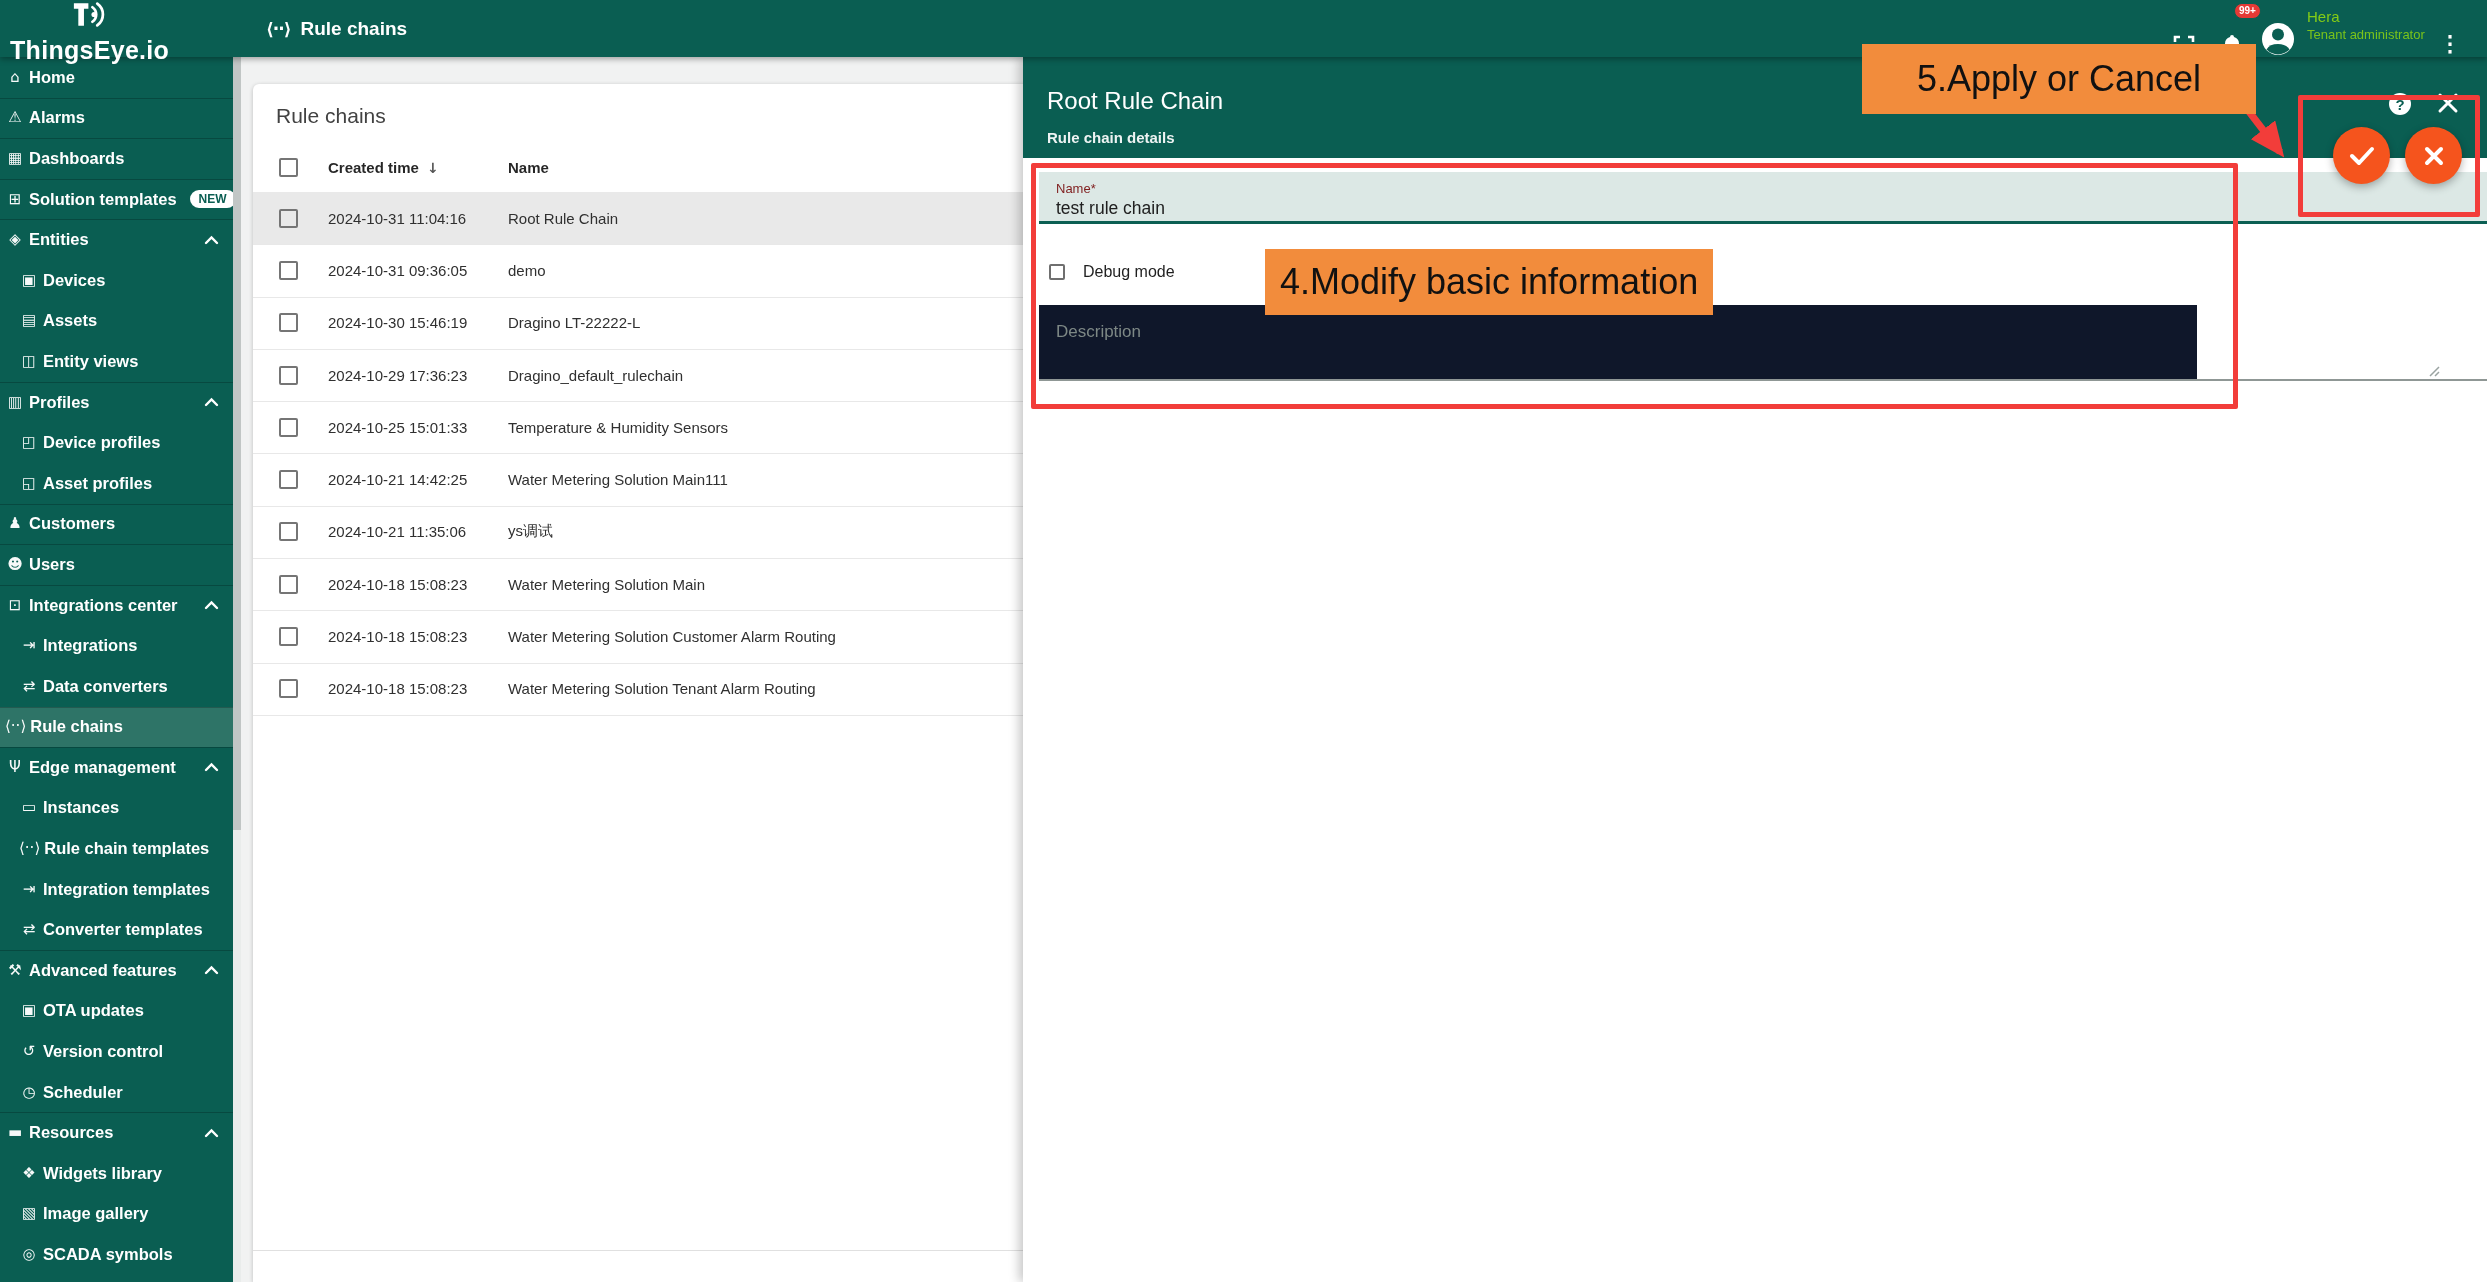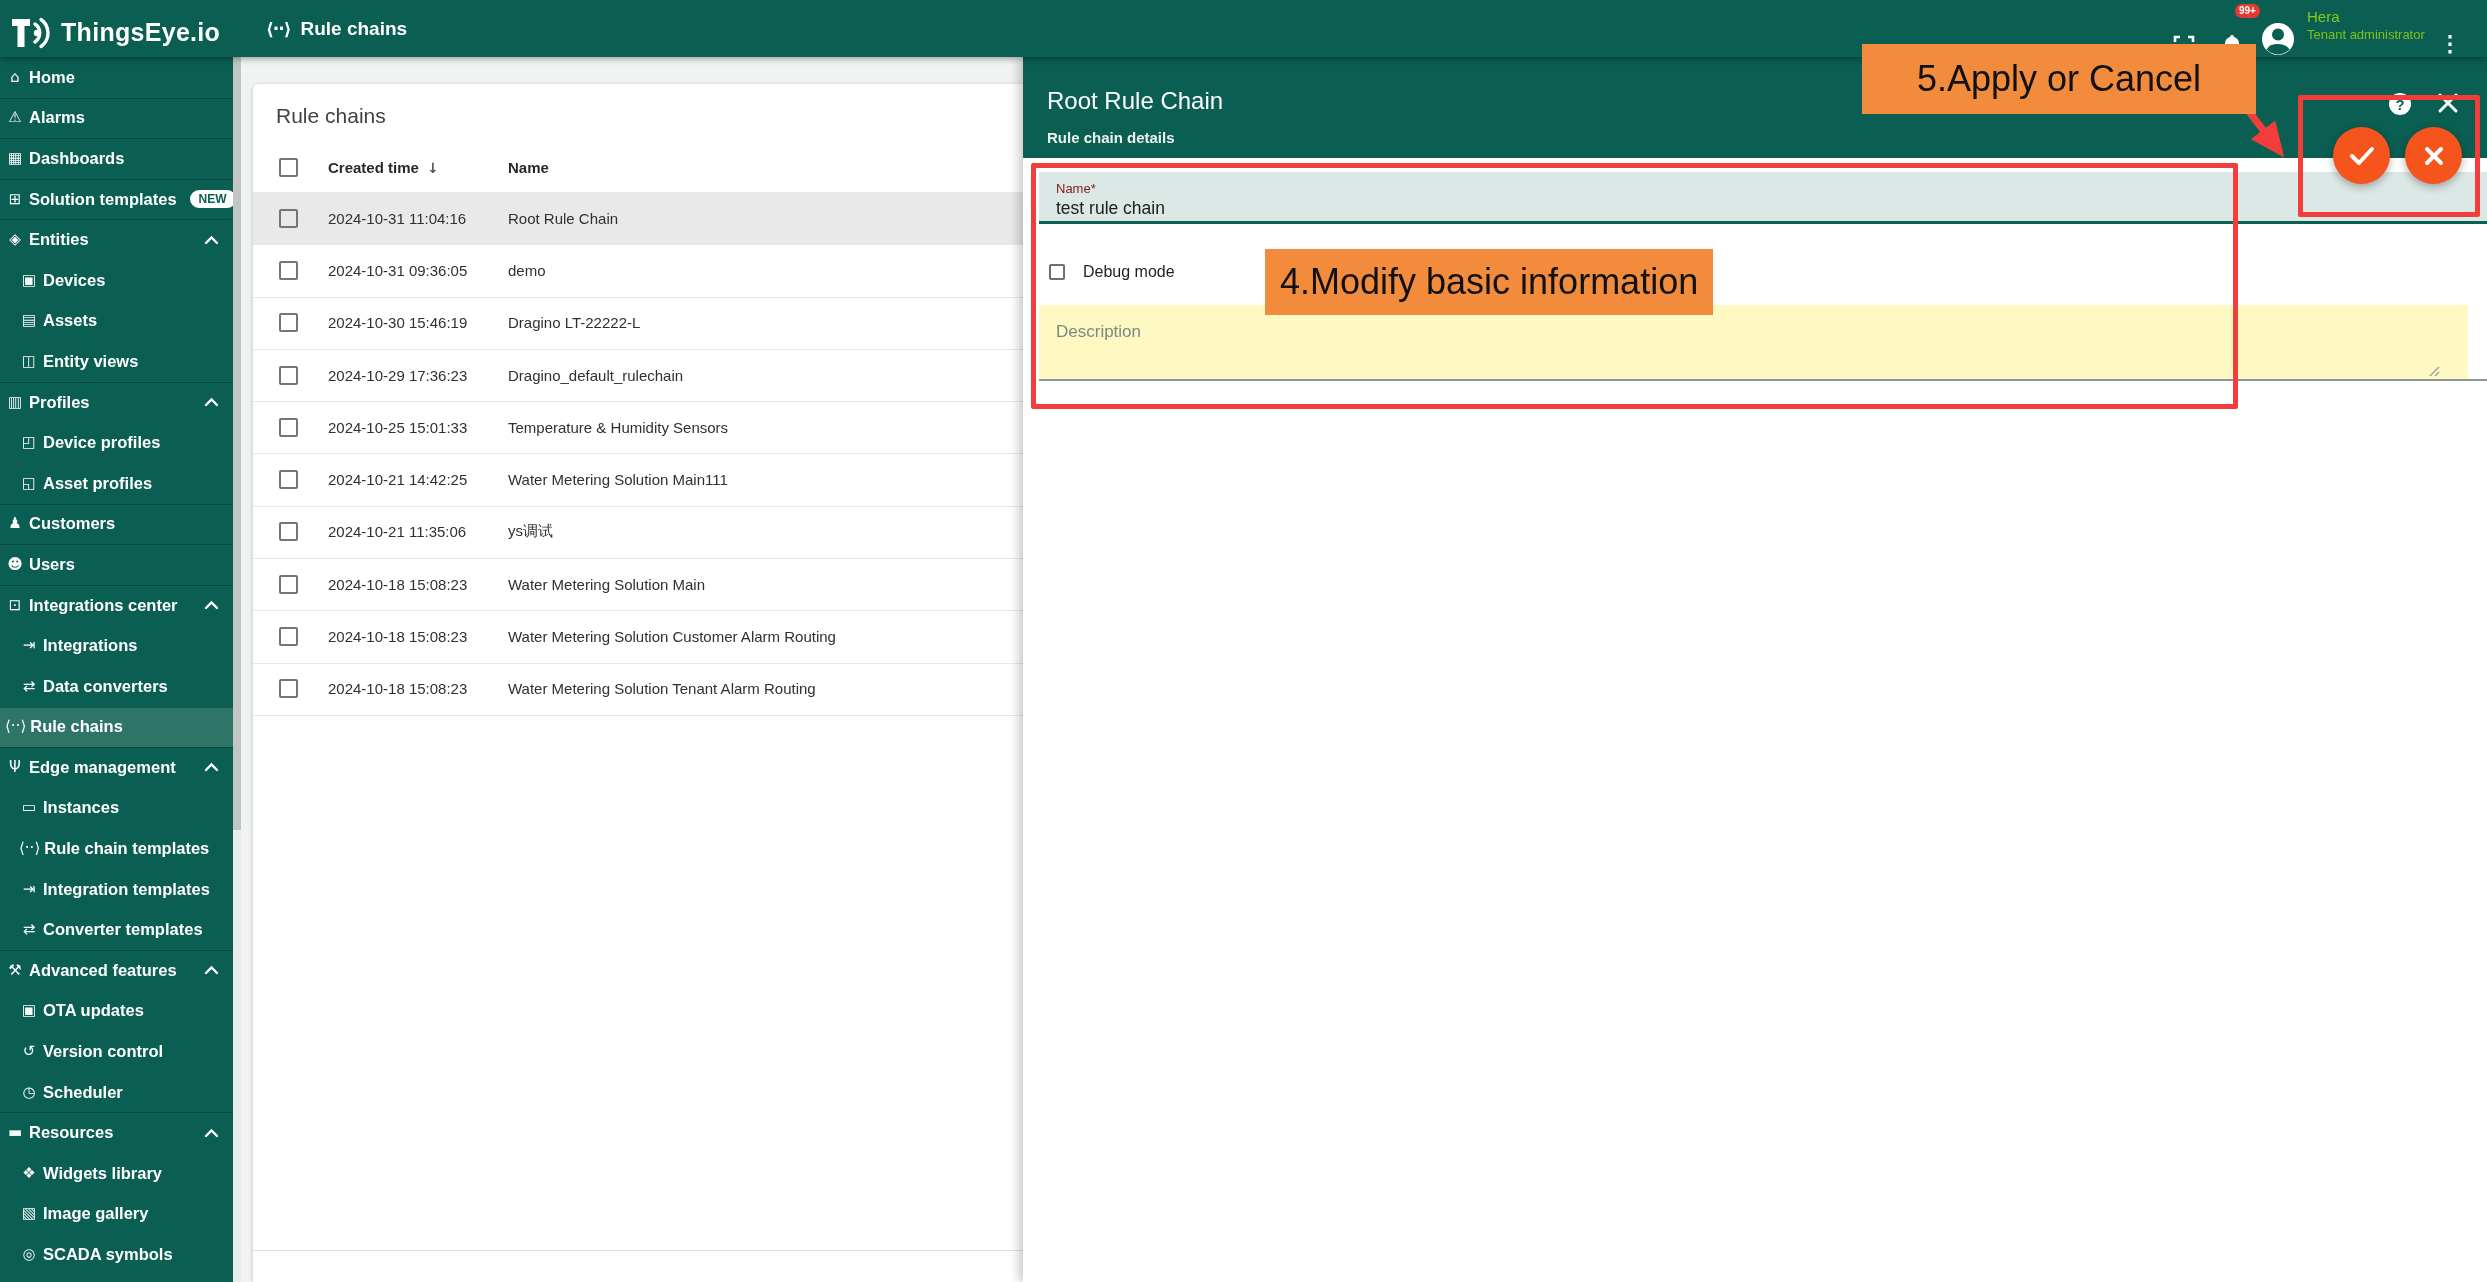--- a/index.html
+++ b/index.html
@@ -4,21 +4,21 @@
 <style>
   html,body{margin:0;padding:0;}
   body{
     width:2487px;height:1282px;position:relative;overflow:hidden;
     background:#f1f2f2;font-family:"Liberation Sans",sans-serif;
     -webkit-font-smoothing:antialiased;
   }
   
   .app-header{position:absolute;left:0;top:0;width:2487px;height:57px;background:#0a5e52;
     z-index:40;box-shadow:0 2px 6px rgba(0,0,0,.35);}
-  .logo{position:absolute;left:10px;top:0;height:65px;display:flex;align-items:center;gap:7px;}
+  .logo{position:absolute;left:10px;top:0;height:65px;display:flex;align-items:center;gap:7px;flex-direction:column;}
   .logo-text{color:#fff;font-size:25px;font-weight:700;letter-spacing:.3px;}
   .breadcrumb{position:absolute;left:266px;top:0;height:57px;display:flex;align-items:center;gap:10px;color:#fff;}
   .bc-icon{font-family:"DejaVu Sans","Liberation Sans",sans-serif;font-size:17px;font-weight:700;letter-spacing:-1px;}
   .bc-text{font-size:19px;font-weight:700;}
   .h-ico{position:absolute;top:0;height:57px;display:flex;align-items:flex-end;justify-content:center;color:#fff;cursor:pointer;}
   .fullscreen{left:2166px;width:36px;}
   .bellwrap{left:2212px;width:40px;}
   .badge99{position:absolute;left:22px;top:3px;background:#e53935;color:#fff;border-radius:9px;
     font-size:10px;font-weight:700;padding:2px 4px;line-height:1;border:1px solid #0a5e52;}
   .avatar{left:2258px;width:40px;}
@@ -67,21 +67,21 @@
     display:flex;align-items:center;justify-content:center;box-shadow:0 3px 8px rgba(0,0,0,.3);cursor:pointer;z-index:4;}
   .fab-check{left:1310px;top:70px;}
   .fab-cancel{left:1382px;top:70px;}
   .name-field{position:absolute;left:16px;right:0;top:115px;height:52px;background:#dce8e5;
     border-bottom:3px solid #0b5f53;box-sizing:border-box;cursor:text;}
   .nf-label{position:absolute;left:17px;top:9px;font-size:13px;color:#7f1d1d;}
   .nf-value{position:absolute;left:17px;top:26px;font-size:17.5px;color:#202020;}
   .debug-row{position:absolute;left:26px;top:206px;display:flex;align-items:center;}
   .debug-cb{width:16px;height:16px;border:2px solid #6f6f6f;border-radius:2px;box-sizing:border-box;cursor:pointer;}
   .debug-label{margin-left:18px;font-size:16px;color:#1f1f1f;}
-  .desc-field{position:absolute;left:16px;top:248px;width:1429px;height:74px;background:#fef9c3;cursor:text;}
+  .desc-field{position:absolute;left:16px;top:248px;width:1158px;height:74px;background:#0f172a;cursor:text;}
   .desc-label{position:absolute;left:17px;top:17px;font-size:17px;color:#7d8885;}
   .desc-underline{position:absolute;left:16px;right:0;top:322px;height:2px;background:#8f9795;}
   .resize-handle{position:absolute;left:1405px;top:306px;}
   
   .ann{z-index:50;position:absolute;pointer-events:none;}
   .rect1{left:1031px;top:163px;width:1207px;height:246px;border:5px solid #f23d3a;box-sizing:border-box;border-radius:2px;}
   .rect2{left:2298px;top:95px;width:182px;height:122px;border:5px solid #f23d3a;box-sizing:border-box;border-radius:2px;}
   .annbox{background:#f28c3c;color:#111;font-size:36px;display:flex;align-items:center;justify-content:center;z-index:60;}
   .box5{left:1862px;top:44px;width:394px;height:70px;}
   .box4{left:1265px;top:249px;height:66px;padding:0 15px;}

